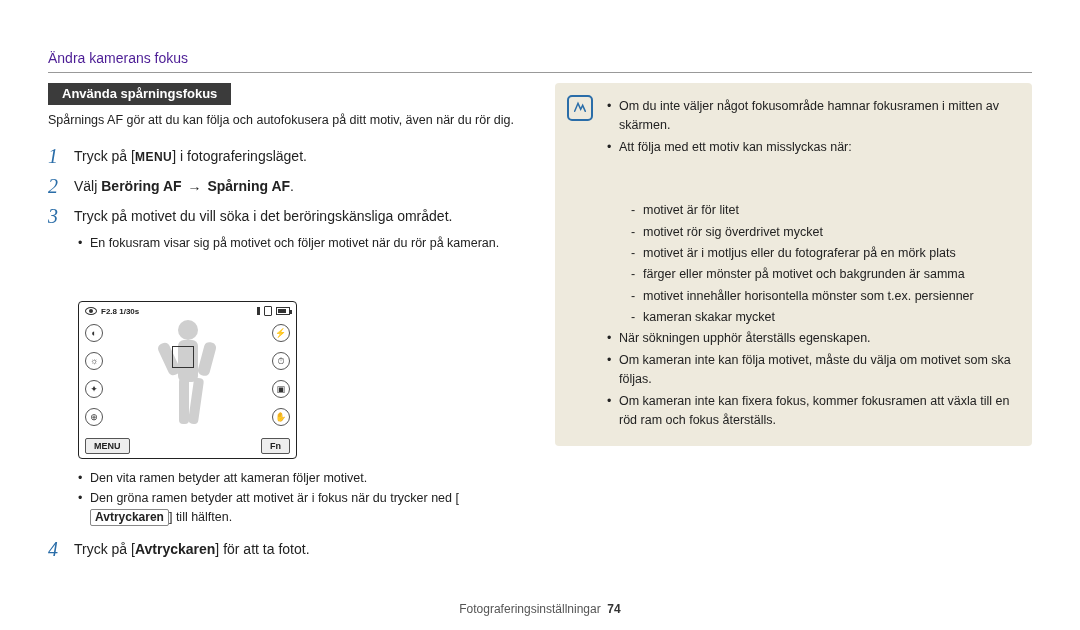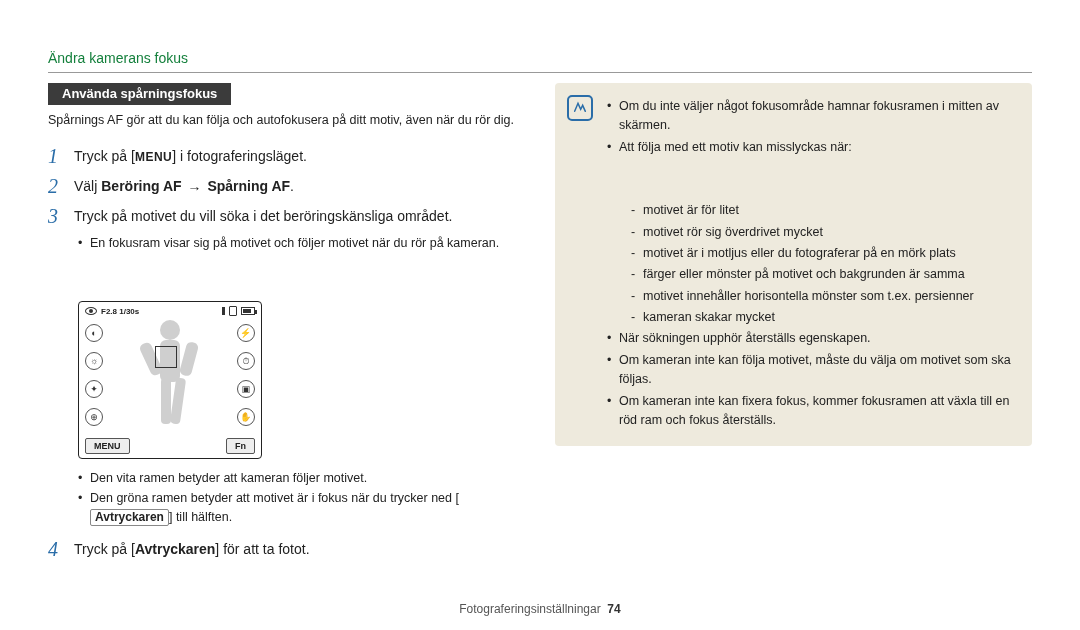--- a/index.html
+++ b/index.html
@@ -1,34 +1,34 @@
 <!DOCTYPE html>
 <html><head>
 <meta charset="utf-8">
 <style>
   * { box-sizing: border-box; margin: 0; padding: 0; }
   html, body { width: 1080px; height: 630px; font-family: "Segoe UI", Arial, sans-serif; background: #fff; color: #222; }
   .page { padding: 50px 48px 0 48px; position: relative; height: 100%; }
   .header-rule { border-bottom: 1px solid #999; margin-bottom: 10px; }
-  .header { font-size: 14px; color: #15803d; padding-bottom: 6px; }
+  .header { font-size: 14px; color: #4c1d95; padding-bottom: 6px; }
   .cols { display: flex; gap: 30px; }
   .col { flex: 1; min-width: 0; }
   .badge { display: inline-block; background: #3b3b3b; color: #fff; border-radius: 0; padding: 3px 14px 4px 14px; font-size: 13px; font-weight: 600; margin-bottom: 6px; }
   .intro { font-size: 12.5px; line-height: 1.5; margin-bottom: 14px; }
   .step { display: flex; align-items: flex-start; margin-bottom: 6px; }
   .step-num { font-family: Georgia, 'Times New Roman', serif; font-style: italic; font-size: 20px; color: #2a6da8; width: 26px; flex-shrink: 0; line-height: 1.2; }
   .step-body { font-size: 14px; line-height: 1.5; padding-top: 2px; }
   .step-body .bold { font-weight: 700; }
   .menu-glyph { display: inline-block; font-size: 12px; font-weight: 700; letter-spacing: 0.5px; vertical-align: baseline; }
   .arrow { padding: 0 2px; }
   ul.sub { list-style: none; margin: 4px 0 8px 30px; }
   ul.sub > li { font-size: 12.5px; line-height: 1.55; position: relative; padding-left: 12px; }
   ul.sub > li::before { content: "•"; position: absolute; left: 0; top: 0; }
   .screen-wrap { margin: 6px 0 10px 30px; }
-  .screen { width: 184px; height: 158px; border: 1.5px solid #222; border-radius: 4px; background: #fff; position: relative; margin-top: 48px; }
+  .screen { width: 219px; height: 158px; border: 1.5px solid #222; border-radius: 4px; background: #fff; position: relative; margin-top: 48px; }
   .screen .topbar { position: absolute; top: 4px; left: 6px; right: 6px; display: flex; justify-content: space-between; align-items: center; font-size: 8px; font-weight: 700; }
   .screen .topbar .tl { display: flex; gap: 4px; align-items: center; }
   .icon-eye { width: 12px; height: 8px; border: 1px solid #333; border-radius: 50%; position: relative; }
   .icon-eye::after { content:""; position:absolute; left:3px; top:1px; width:4px; height:4px; background:#333; border-radius:50%; }
   .screen .topbar .tr { display: flex; gap: 4px; align-items: center; }
   .bar { width: 3px; height: 8px; background: #333; }
   .batt { width: 14px; height: 8px; border: 1px solid #333; position: relative; }
   .batt::after { content:""; position:absolute; right:-3px; top:2px; width:2px; height:4px; background:#333; }
   .batt .fill { position:absolute; left:1px; top:1px; bottom:1px; width:70%; background:#333; }
   .screen .left-icons, .screen .right-icons { position: absolute; top: 22px; display: flex; flex-direction: column; gap: 10px; }

